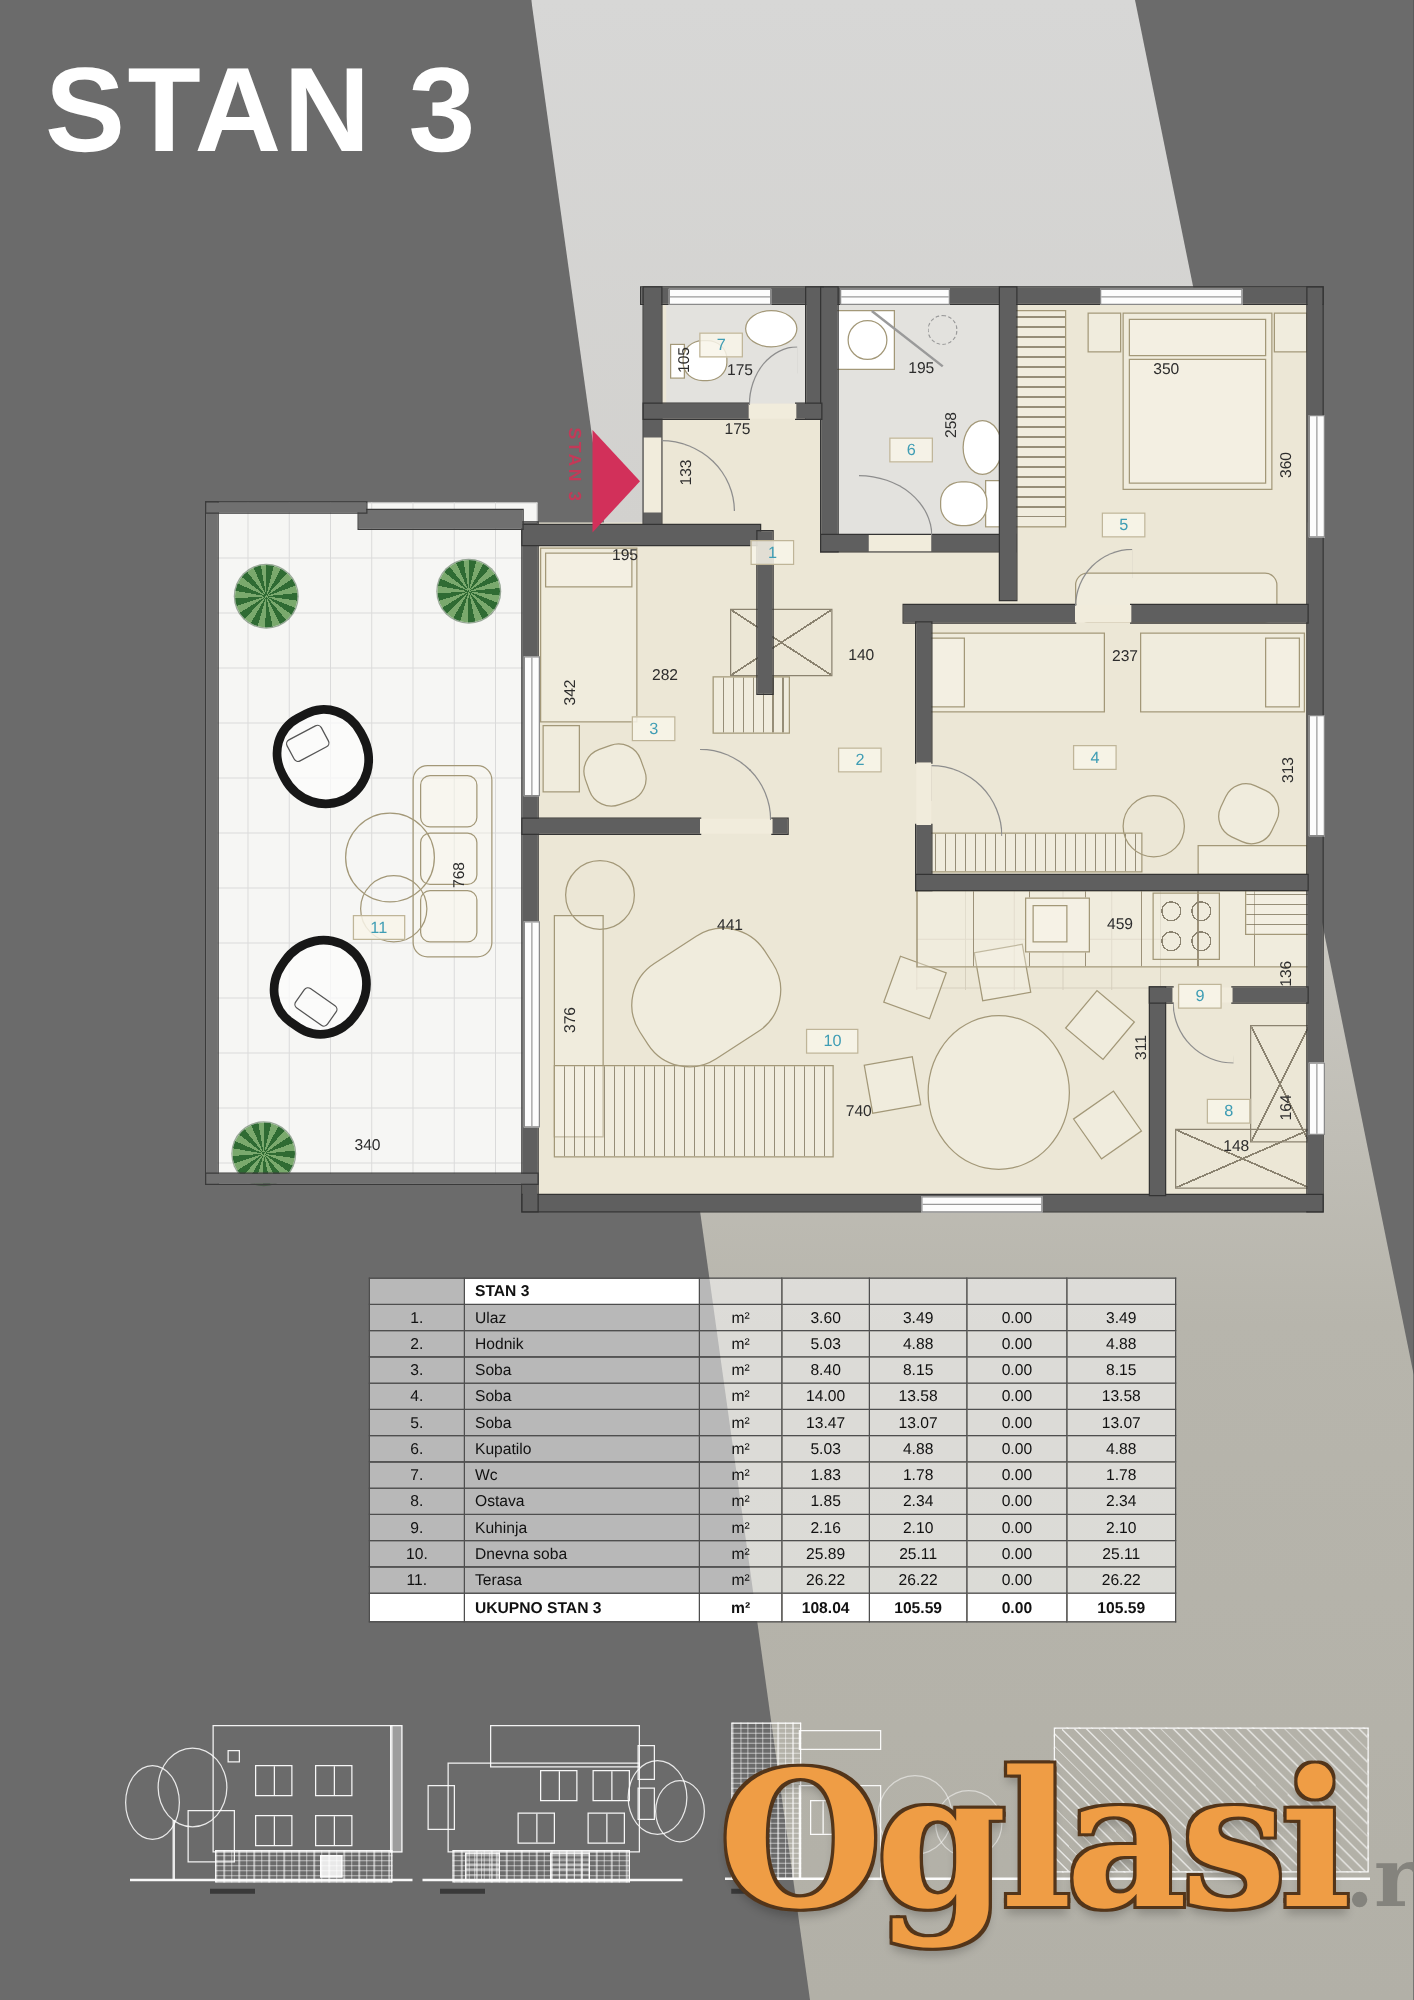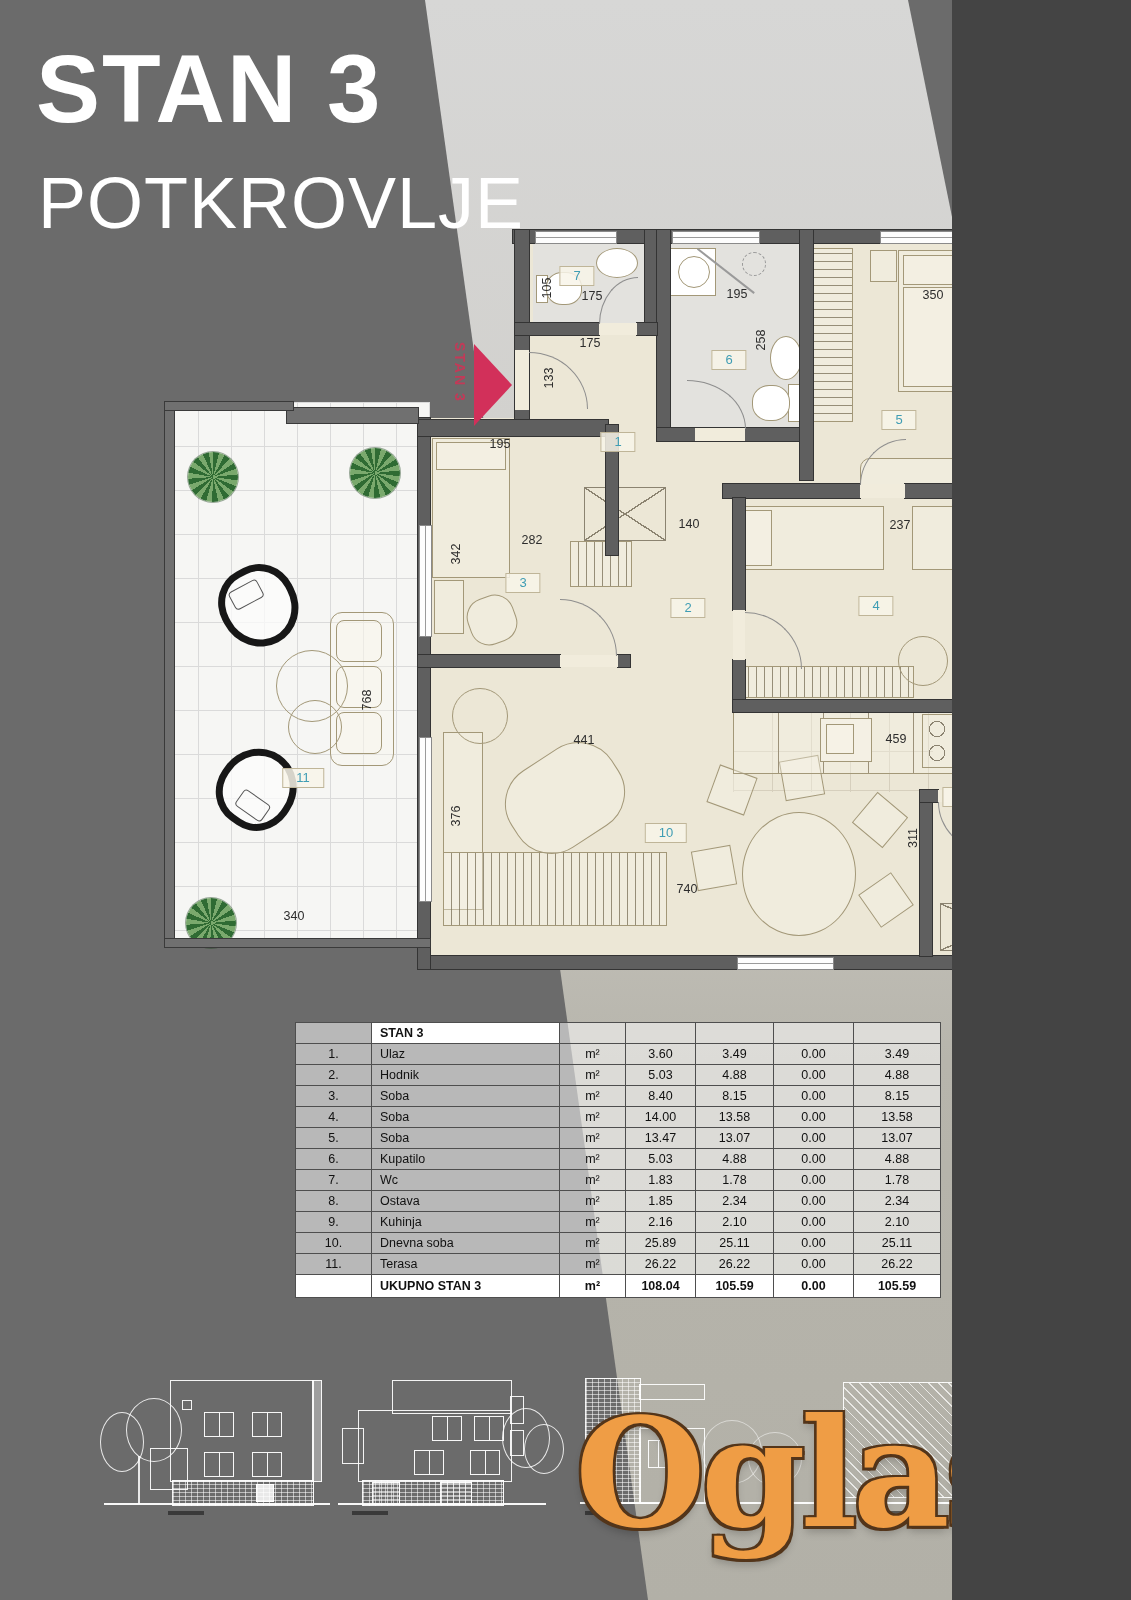--- a/index.html
+++ b/index.html
@@ -1,16 +1,16 @@
 <!DOCTYPE html>
 <html><head>
 <meta charset="utf-8">
 <style>
   html,body{margin:0;padding:0;background:#444;}
-  .page{position:relative;width:952px;height:1600px;overflow:hidden;
+  .page{position:relative;width:1131px;height:1600px;overflow:hidden;
         background:#6b6b6b;font-family:"Liberation Sans",sans-serif;}
   .wedge{position:absolute;inset:0;
          clip-path:polygon(425px 0,908px 0,1131px 1100px,1131px 1600px,648px 1600px);
          background:linear-gradient(to bottom,#d7d7d6 0,#d2d1ce 420px,#c9c7c0 760px,#b7b5ac 1060px,#b2b0a7 1600px);}
   .abs{position:absolute;}
   
   .t1{position:absolute;left:36px;top:34px;color:#fff;font-size:96px;font-weight:bold;letter-spacing:2px;}
   .t2{position:absolute;left:38px;top:162px;color:#fff;font-size:72px;font-weight:400;letter-spacing:1px;}
   
   .floor{position:absolute;background:#ece7d6;}
@@ -75,21 +75,20 @@
        text-shadow:2.5px 2.5px 0 #53351a,-2.5px -2.5px 0 #53351a,2.5px -2.5px 0 #53351a,-2.5px 2.5px 0 #53351a,0 6px 8px rgba(0,0,0,.22);}
   .logo .tld{font-family:"DejaVu Serif",serif;font-weight:bold;font-size:66px;color:#84837d;letter-spacing:0;}
 </style>
 </head>
 <body>
 
 <div class="page">
   <div class="wedge"></div>
 
   <div class="t1">STAN 3</div>
-  <div class="t2">POTKROVLJE</div>
 
   <div>
 
     <div class="floor" style="left:515px;top:230px;width:531px;height:255px;"></div>
     <div class="floor" style="left:418px;top:418px;width:628px;height:538px;"></div>
     <div class="bathfloor" style="left:533px;top:242px;width:112px;height:81px;"></div>
     <div class="bathfloor" style="left:668px;top:243px;width:132px;height:185px;"></div>
     <div class="terr" style="left:165px;top:402px;width:265px;height:545px;"></div>
 
     <div class="abs" style="left:733px;top:712px;width:200px;height:80px;
@@ -230,21 +229,21 @@
     <div class="chip" style="left:618px;top:442px;">1</div>
     <div class="chip" style="left:688px;top:608px;">2</div>
     <div class="chip" style="left:523px;top:583px;">3</div>
     <div class="chip" style="left:876px;top:606px;">4</div>
     <div class="chip" style="left:899px;top:420px;">5</div>
     <div class="chip" style="left:729px;top:360px;">6</div>
     <div class="chip" style="left:577px;top:276px;">7</div>
     <div class="chip" style="left:983px;top:889px;">8</div>
     <div class="chip" style="left:960px;top:797px;">9</div>
     <div class="chip" style="left:666px;top:833px;">10</div>
-    <div class="chip" style="left:303px;top:742px;margin-top:36px;">11</div>
+    <div class="chip" style="left:303px;top:742px;">11</div>
 
     <div class="dim v" style="left:547px;top:288px;">105</div>
     <div class="dim" style="left:592px;top:296px;">175</div>
     <div class="dim" style="left:590px;top:343px;">175</div>
     <div class="dim v" style="left:549px;top:378px;">133</div>
     <div class="dim" style="left:737px;top:294px;">195</div>
     <div class="dim v" style="left:761px;top:340px;">258</div>
     <div class="dim" style="left:933px;top:295px;">350</div>
     <div class="dim v" style="left:1029px;top:372px;">360</div>
     <div class="dim" style="left:500px;top:444px;">195</div>

